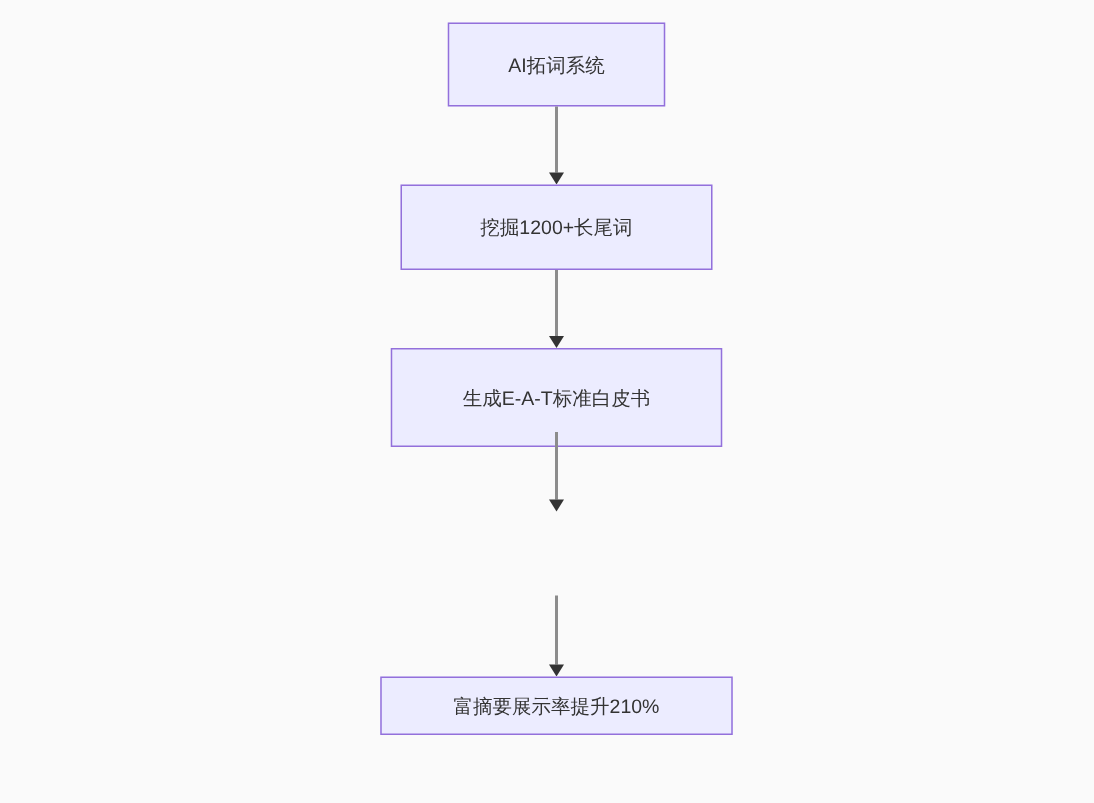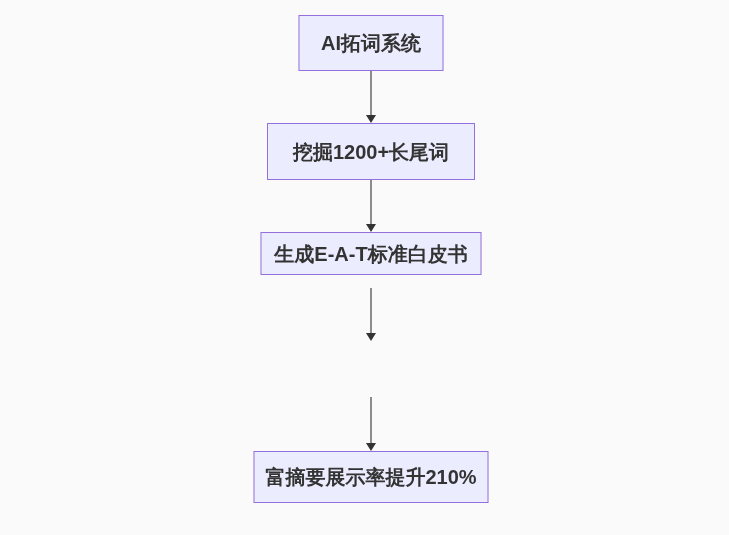--- a/index.html
+++ b/index.html
@@ -22,24 +22,23 @@
     position: absolute;
     left: 371px;
     transform: translateX(-50%);
     box-sizing: border-box;
     background: var(--node-fill, #ececff);
     border: 1px solid var(--node-border, #9370db);
     display: flex;
     align-items: center;
     justify-content: center;
     color: var(--text, #333333);
-    font-size: 20px;
+    font-size: 13px;
     line-height: 1;
     white-space: nowrap;
-    font-weight: bold;
   }
   .edge {
     position: absolute;
     left: 371px;
     transform: translateX(-50%);
     width: 12px;
   }
   .edge .line {
     position: absolute;
     top: 0;
@@ -76,32 +75,32 @@
 
   <div class="node" style="top:123px; width:208px; height:57px">
     <span>挖掘1200+长尾词</span>
   </div>
 
   <div class="edge" style="top:180px; height:52px">
     <div class="line" style="height:44px"></div>
     <div class="arrowhead"></div>
   </div>
 
-  <div class="node" style="top:232px; width:221px; height:43px">
+  <div class="node" style="top:232px; width:221px; height:66px">
     <span>生成E-A-T标准白皮书</span>
   </div>
 
   <div class="edge" style="top:288px; height:53px">
     <div class="line" style="height:45px"></div>
     <div class="arrowhead"></div>
   </div>
 
 
   <div class="edge" style="top:397px; height:54px">
     <div class="line" style="height:46px"></div>
     <div class="arrowhead"></div>
   </div>
 
-  <div class="node" style="top:451px; width:235px; height:52px">
+  <div class="node" style="top:451px; width:235px; height:39px">
     <span>富摘要展示率提升210%</span>
   </div>
 
 </div>
 
 </body></html>

